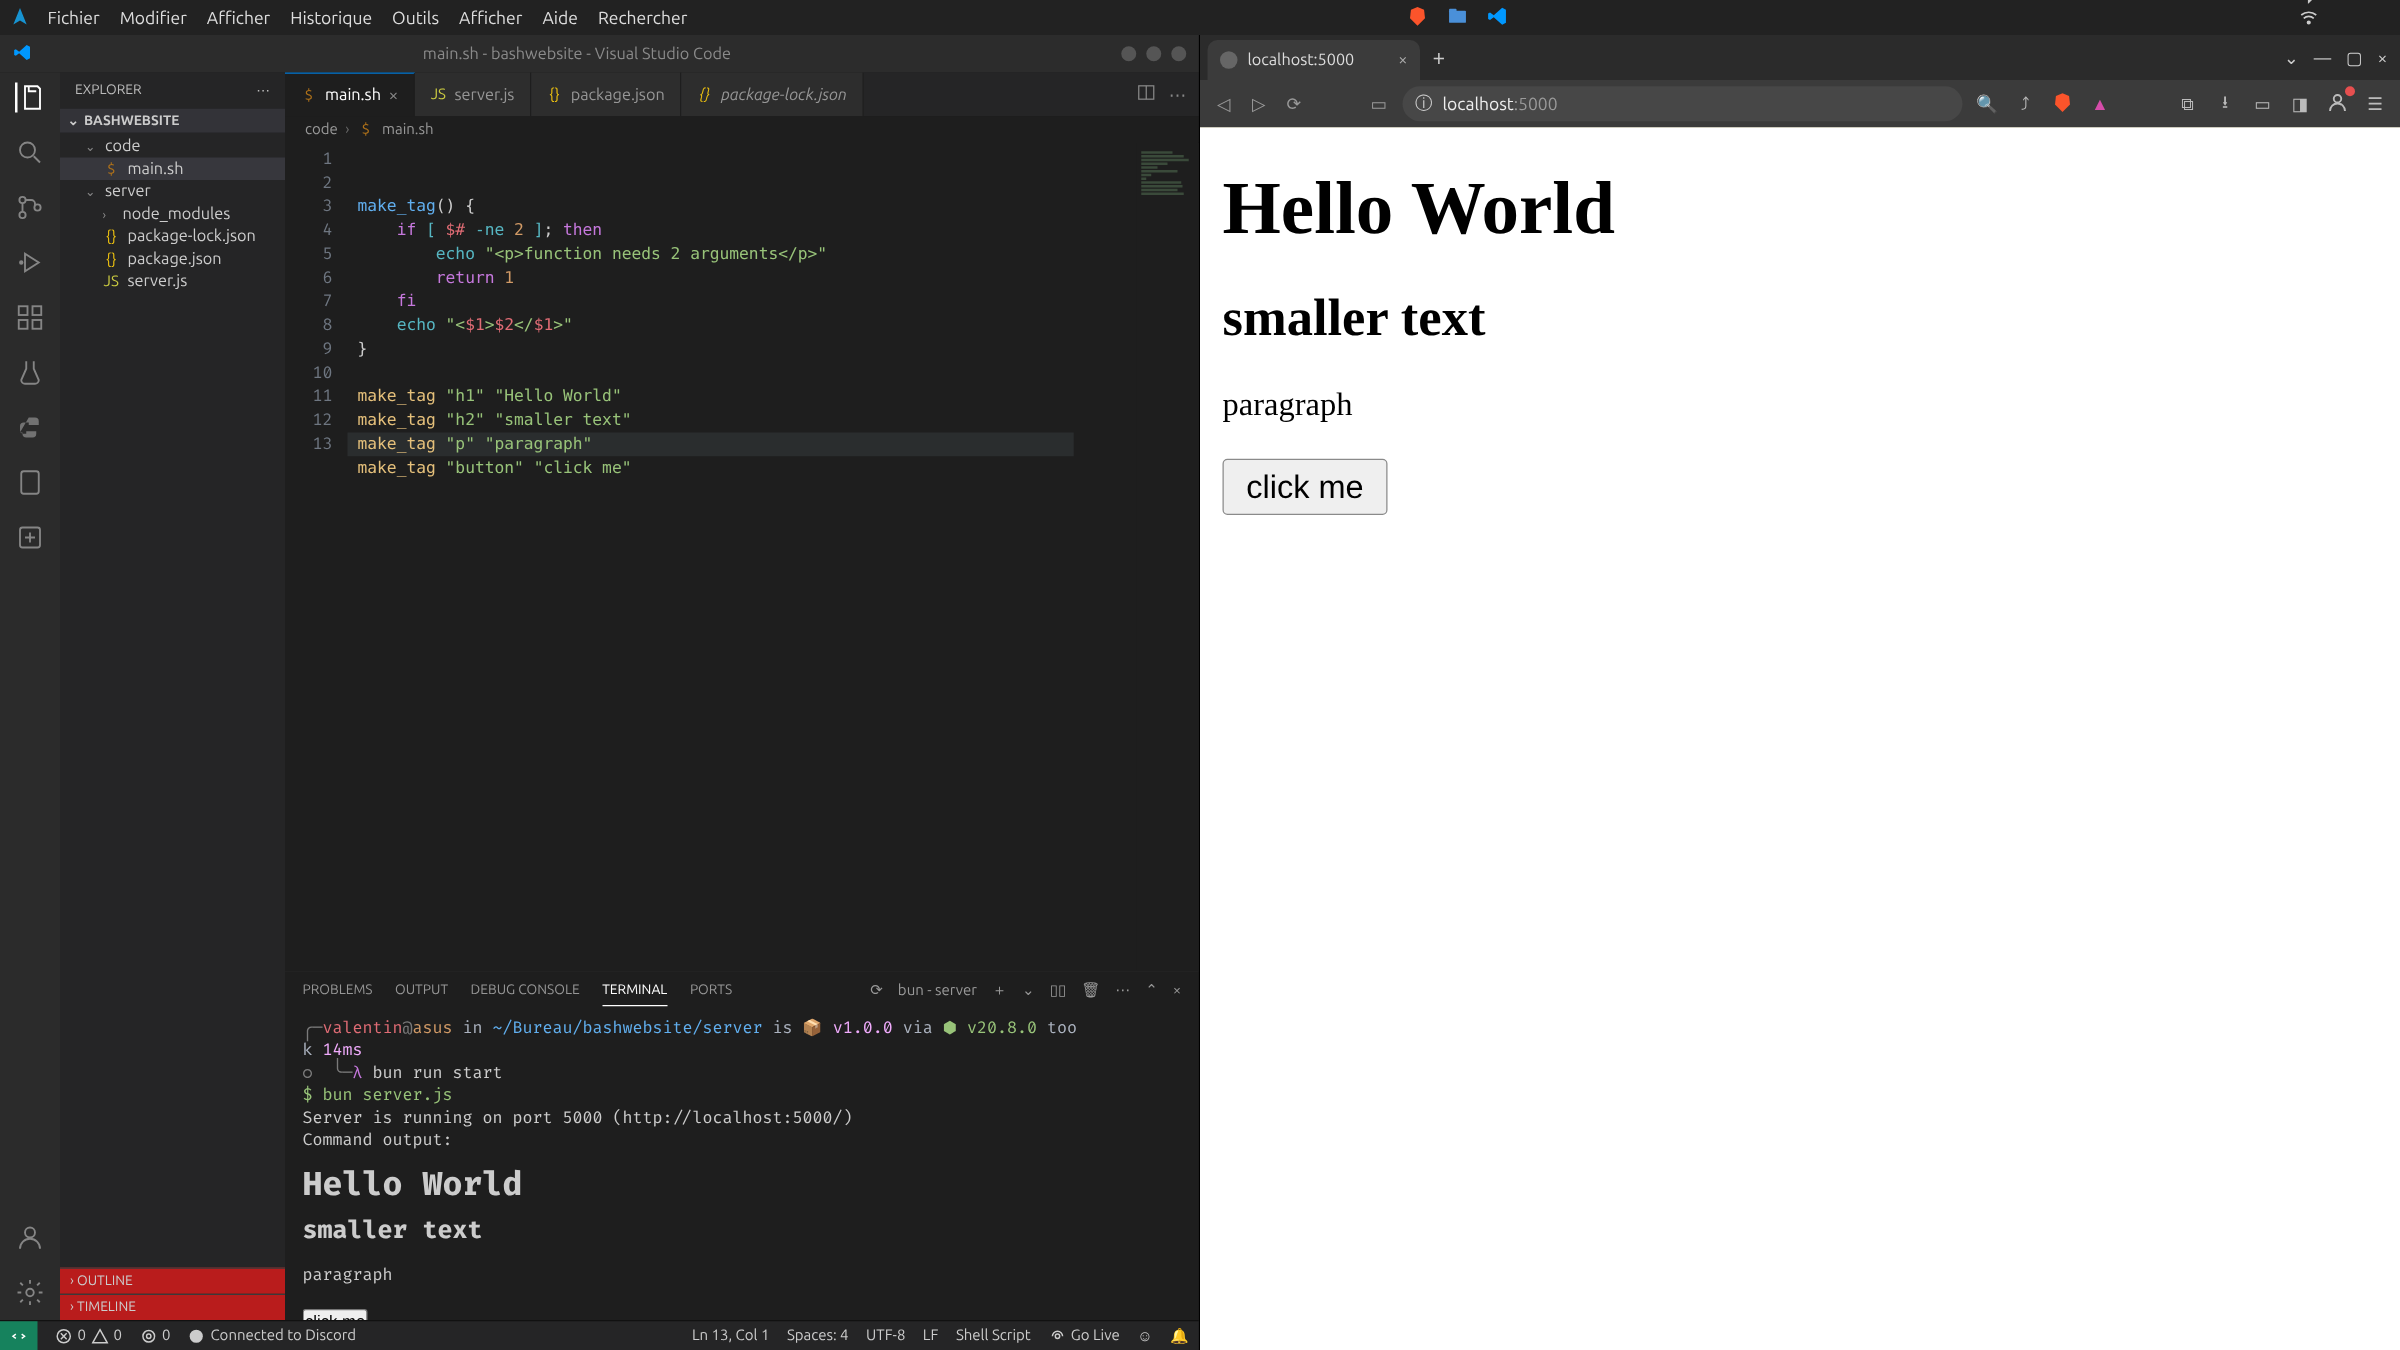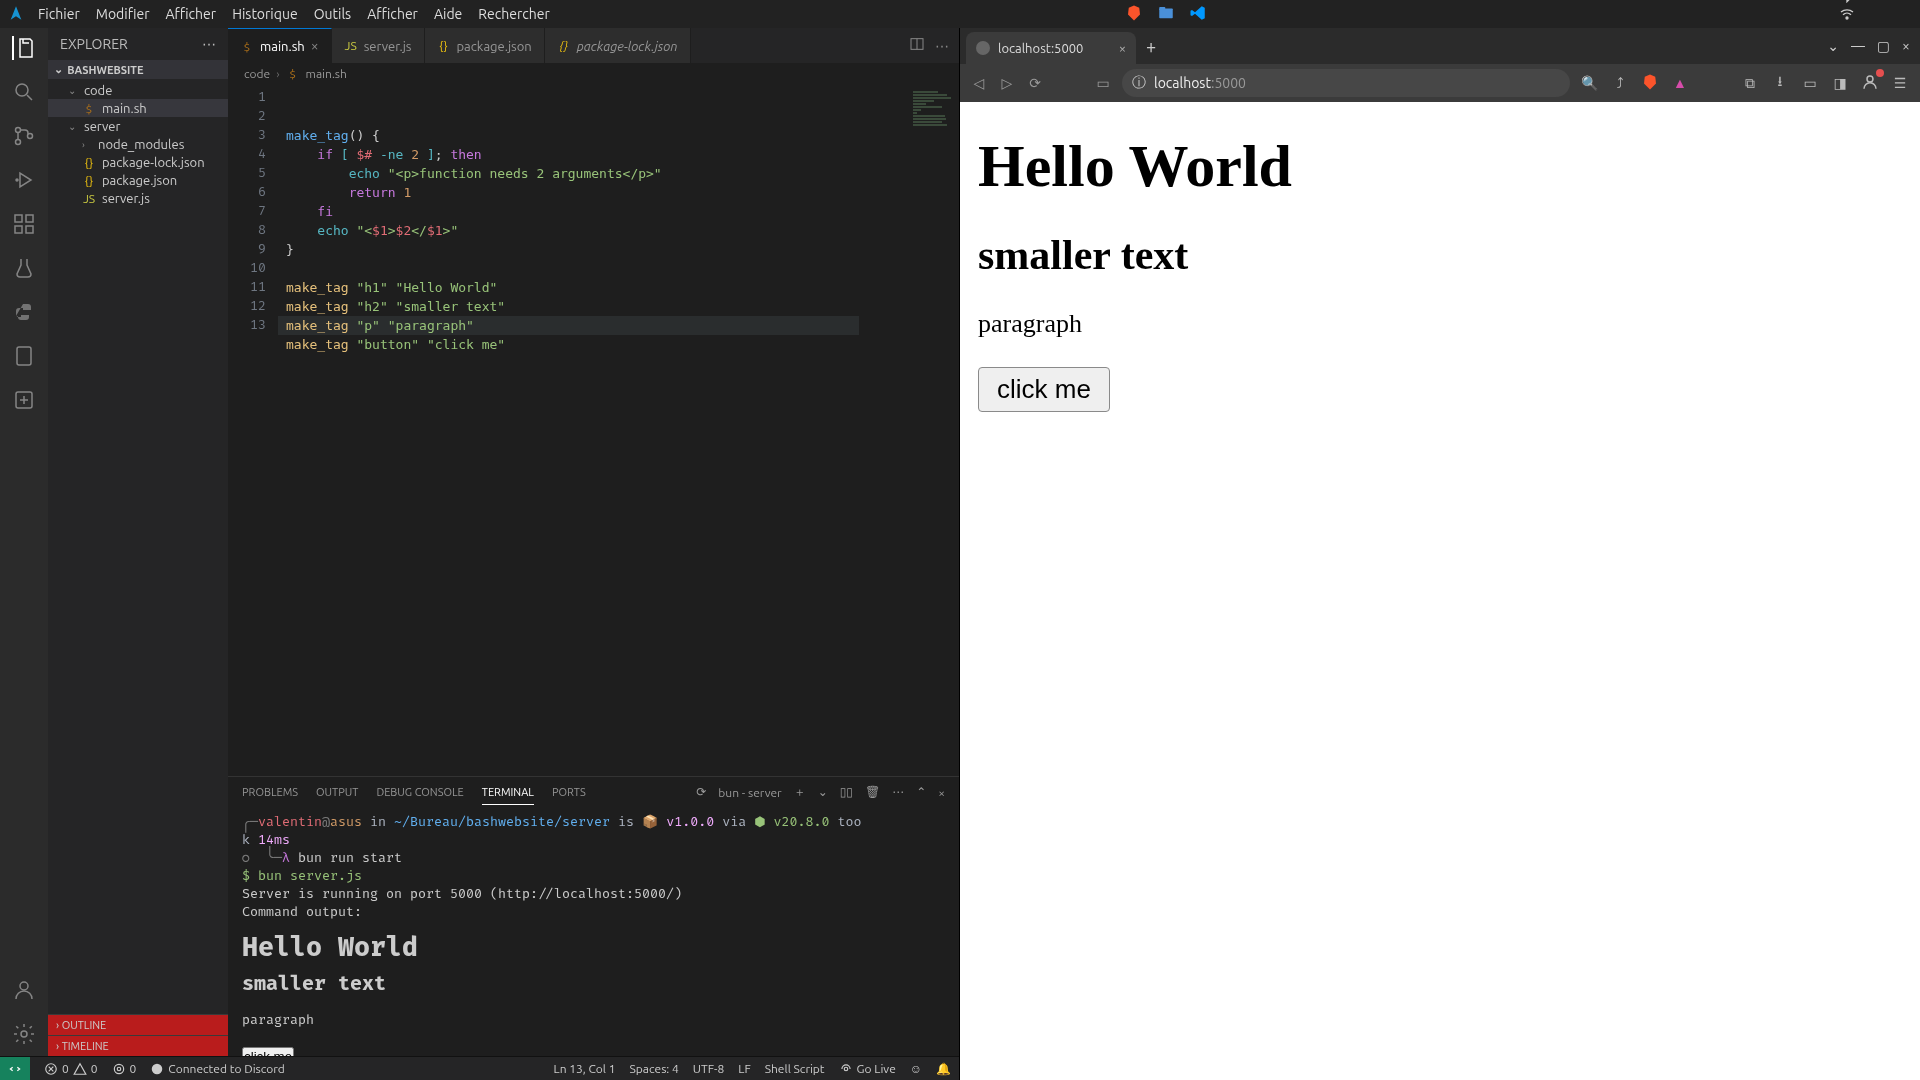--- a/index.html
+++ b/index.html
@@ -43,21 +43,21 @@
   align-items:center; padding-top:8px; gap:20px; color:#858585;
 }
 .activitybar .aicon { width:24px;height:24px; cursor:pointer; }
 .activitybar .aicon.active { color:#fff; border-left:2px solid #fff; padding-left:0; }
 .activitybar .bottom { margin-top:auto; padding-bottom:10px; display:flex; flex-direction:column; gap:20px; align-items:center;}
 
 .sidebar {
   width:180px; background:#252526; display:flex; flex-direction:column;
   font-size:13px; color:#ccc;
 }
-.sidebar .hd { padding:8px 12px; font-size:14px; color:#bbb; display:flex; justify-content:space-between; text-transform:uppercase; }
+.sidebar .hd { padding:8px 12px; font-size:11px; color:#bbb; display:flex; justify-content:space-between; text-transform:uppercase; }
 .sidebar .section-title { background:#333338; padding:3px 6px; font-size:11px; font-weight:bold; display:flex; align-items:center; gap:4px; }
 .tree { padding:2px 0; }
 .tree .row { display:flex; align-items:center; gap:6px; padding:2px 8px; cursor:pointer; }
 .tree .row.sel { background:#37373d; }
 .tree .indent1 { padding-left:20px; }
 .tree .indent2 { padding-left:34px; }
 .tree .chev { width:10px; color:#888; font-size:10px; }
 .ficon { width:14px; text-align:center; font-size:12px; }
 .c-sh { color:#b07219; }
 .c-js { color:#cbcb41; }
@@ -230,20 +230,33 @@
           <circle cx="10" cy="10" r="6"></circle>
           <path d="M20 20l-5-5"></path>
         </svg></span>
     <span class="clock">28 Oct 2023 | 22:50</span>
   </div>
 </div>
 
 <div class="workspace">
 
   <div class="vscode">
+    <div class="vsc-title">
+      <span class="vslogo">
+        <svg width="16" height="16" viewBox="0 0 24 24" fill="currentColor">
+            <path d="M17 3l4 2v14l-4 2-9-8-4 3-2-1V9l2-1 4 3z"></path>
+          </svg>
+      </span>
+      <span class="ttl">main.sh - bashwebsite - Visual Studio Code</span>
+      <span class="dots">
+        <span class="dot"></span>
+        <span class="dot"></span>
+        <span class="dot"></span>
+      </span>
+    </div>
 
     <div class="vsc-body">
 
       <div class="activitybar">
         <span class="aicon active"><svg width="24" height="24" viewBox="0 0 24 24" fill="none" stroke="currentColor" stroke-width="1.5">
               <path d="M8 3h8l2 2v16H6V3z"></path>
               <path d="M9 3v4h6"></path>
             </svg></span>
         <span class="aicon"><svg width="24" height="24" viewBox="0 0 24 24" fill="none" stroke="currentColor" stroke-width="1.5">
               <circle cx="10" cy="10" r="6"></circle>

